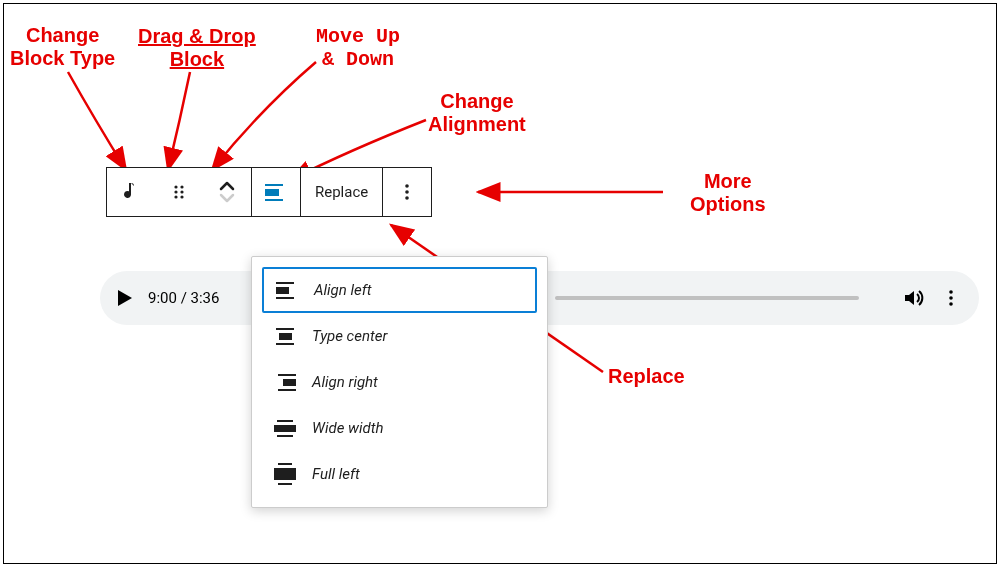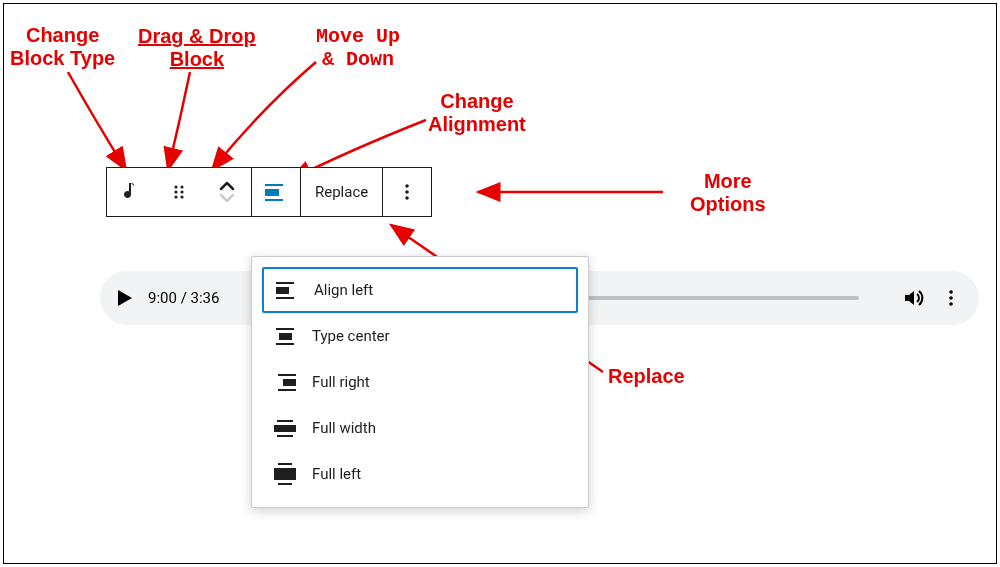--- a/index.html
+++ b/index.html
@@ -110,26 +110,27 @@
     align-items: center;
     justify-content: center;
     width: 28px;
     height: 28px;
   }
   
   .dropdown {
     position: absolute;
     top: 256px;
     left: 251px;
-    width: 338px;
+    width: 297px;
     background: #fff;
     border: 1px solid #ccc;
     border-radius: 2px;
     box-shadow: 0 3px 12px rgba(0,0,0,0.18);
     padding: 10px;
+    font-style: italic;
   }
   .dropdown-item {
     display: flex;
     align-items: center;
     height: 46px;
     padding: 0 12px;
     font-size: 15px;
     color: #1e1e1e;
     border-radius: 2px;
     gap: 16px;
@@ -268,29 +269,29 @@
       <div class="bar-thin" style="width:18px;"></div>
     </div>
     <span>Type center</span>
   </div>
   <div class="dropdown-item">
     <div class="align-icon" style="align-items:flex-end;">
       <div class="bar-thin" style="width:18px;"></div>
       <div class="bar-thick" style="width:13px;"></div>
       <div class="bar-thin" style="width:18px;"></div>
     </div>
-    <span>Full right</span>
+    <span>Align right</span>
   </div>
   <div class="dropdown-item">
     <div class="align-icon" style="align-items:center;">
       <div class="bar-thin" style="width:16px;"></div>
       <div class="bar-thick" style="width:22px;"></div>
       <div class="bar-thin" style="width:16px;"></div>
     </div>
-    <span>Full width</span>
+    <span>Wide width</span>
   </div>
   <div class="dropdown-item">
     <div class="align-icon" style="align-items:center;">
       <div class="bar-thin" style="width:14px;"></div>
       <div class="bar-thick" style="width:22px;height:12px;"></div>
       <div class="bar-thin" style="width:14px;"></div>
     </div>
     <span>Full left</span>
   </div>
 </div>

